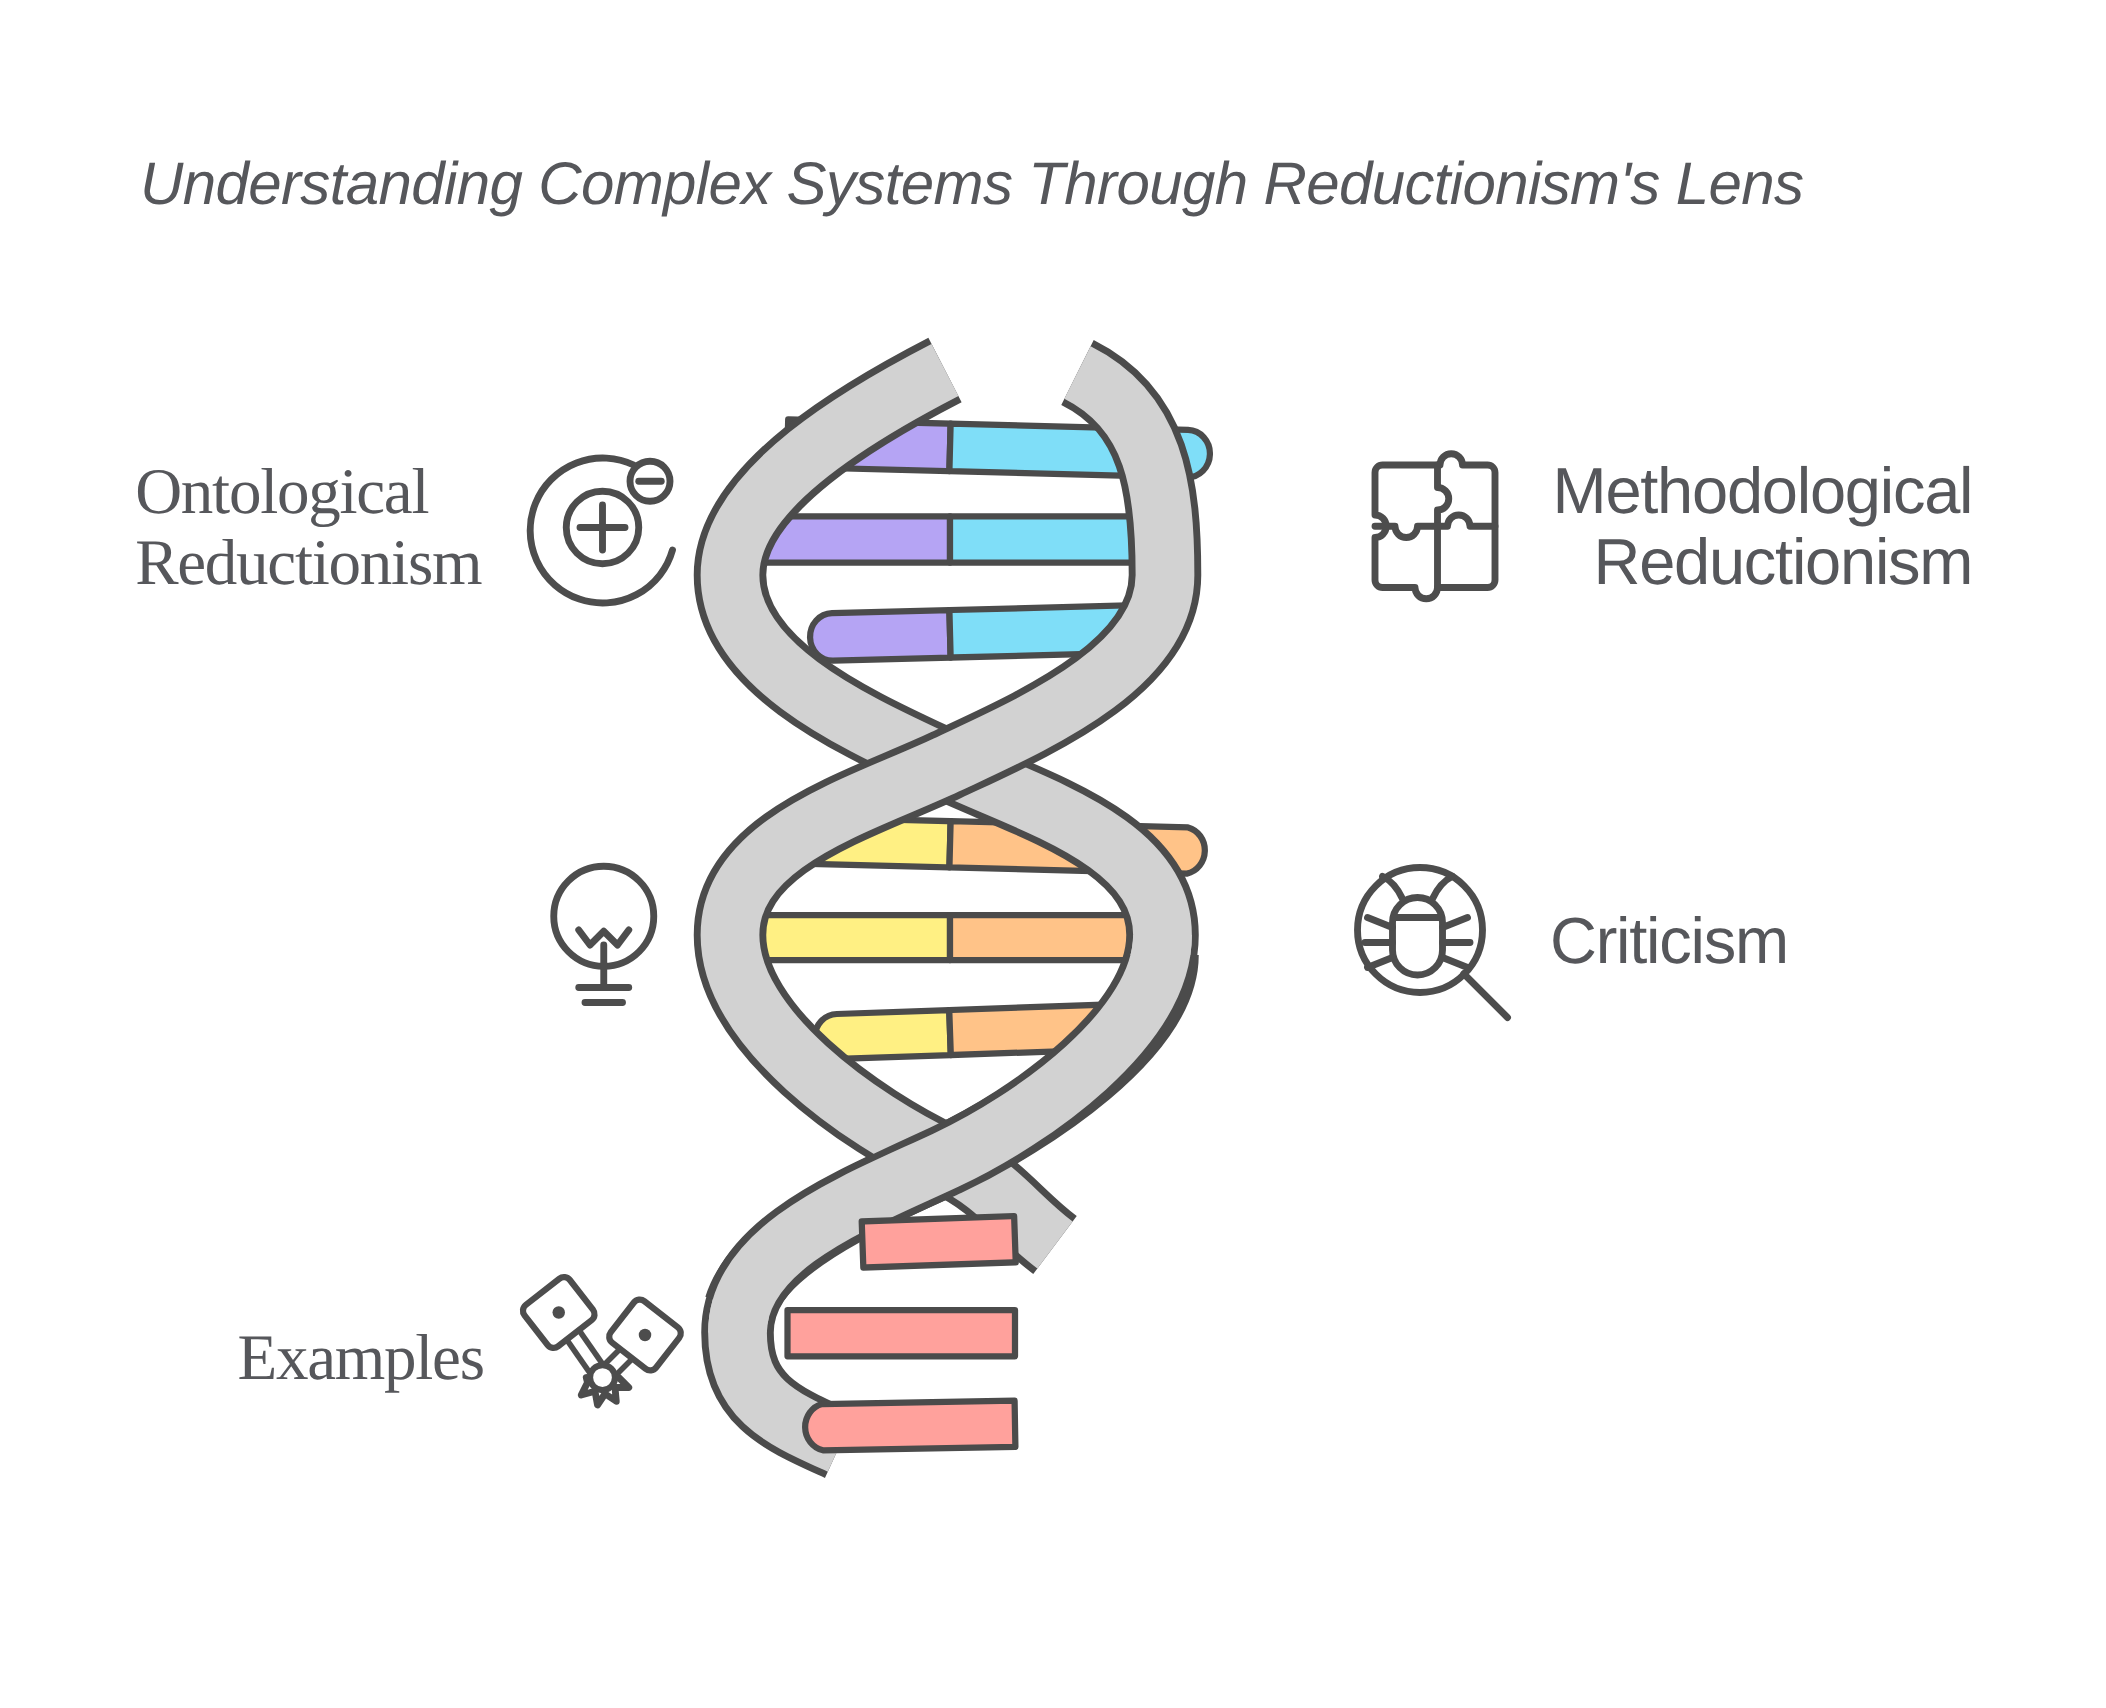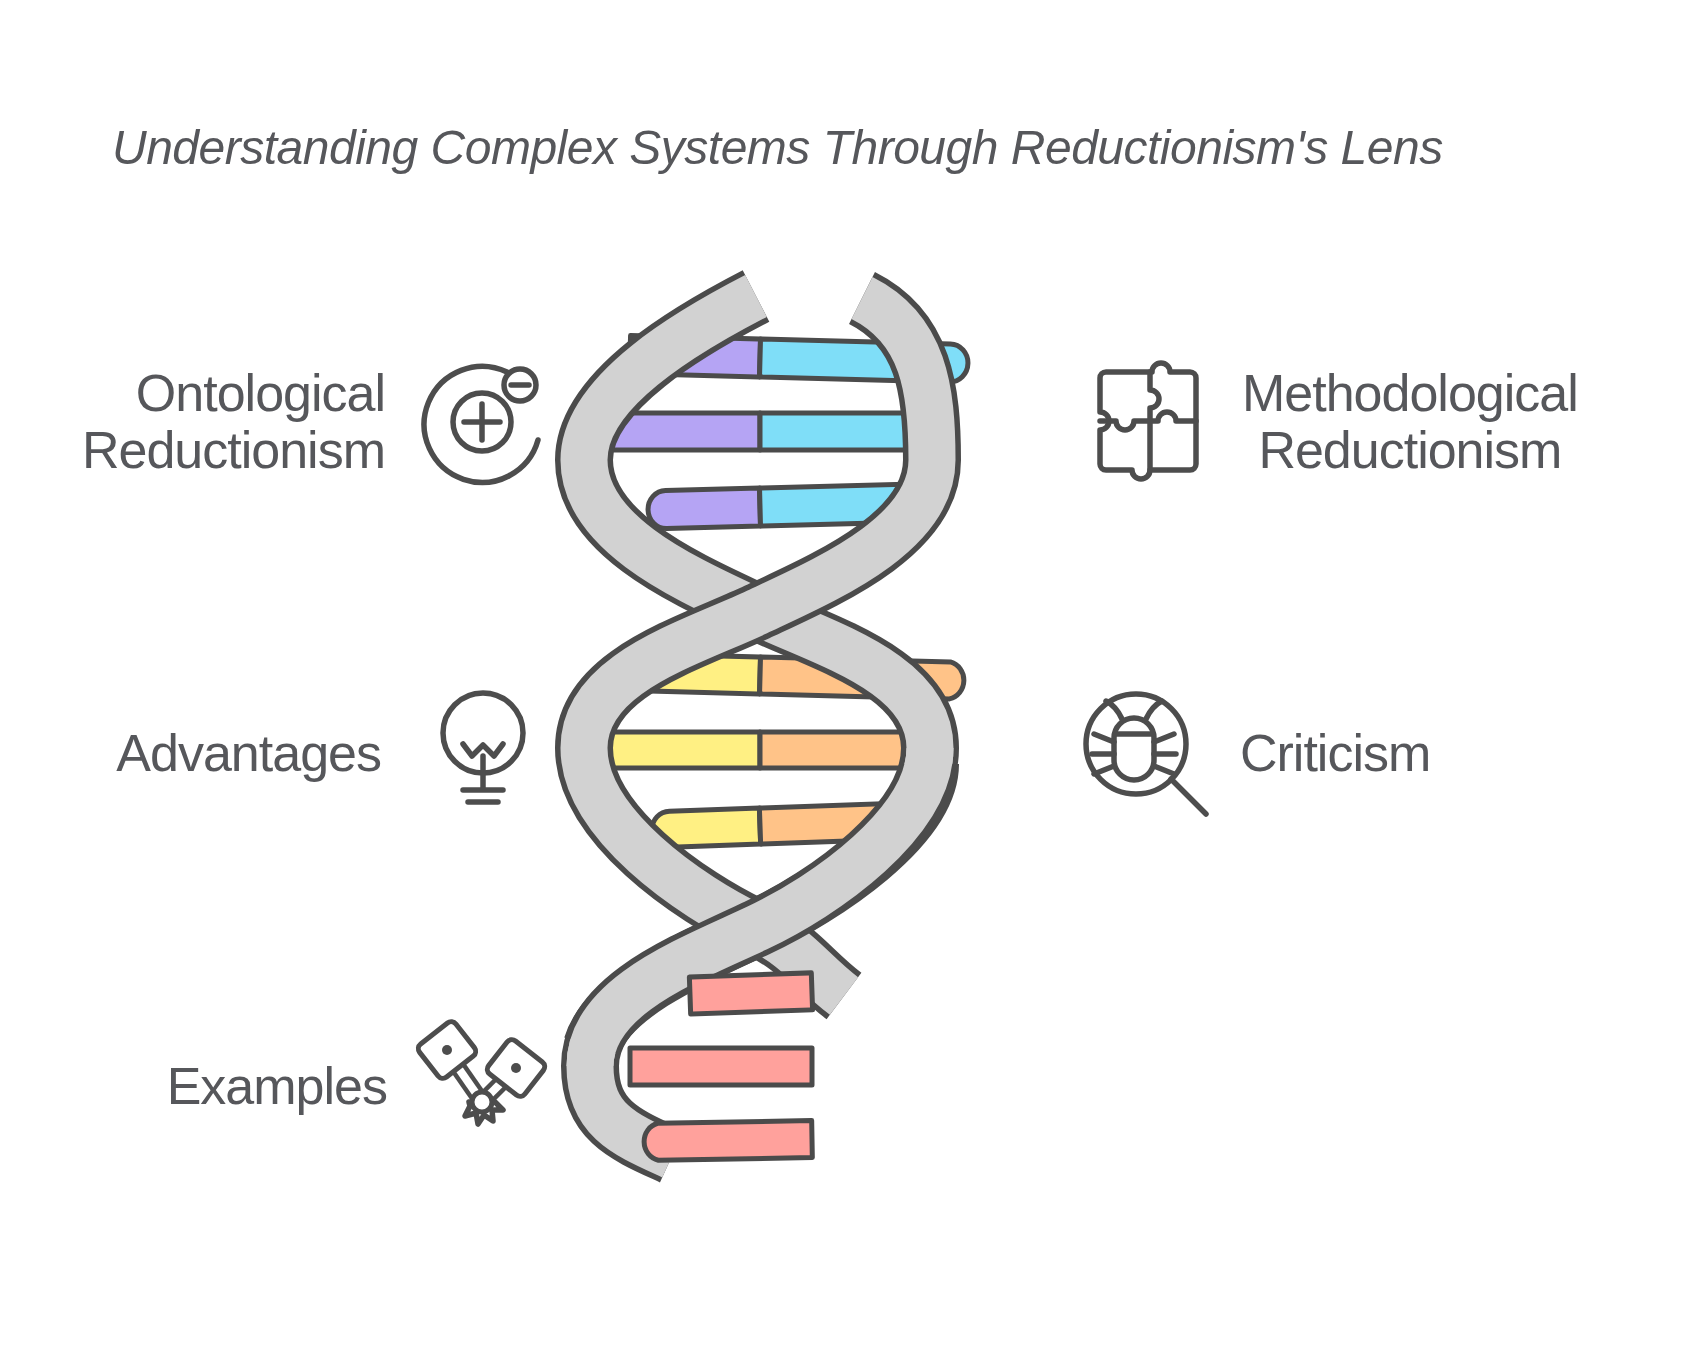--- a/index.html
+++ b/index.html
@@ -2,23 +2,23 @@
 <html style="--c-background: #ffffff; --c-text: #56575b; --c-icon: #4d4d4d; --c-outline: #4b4b4b; --c-strand: #d2d2d2; --c-purple: #b5a4f4; --c-cyan: #7fdef8; --c-yellow: #fff083; --c-orange: #ffc388; --c-pink: #ffa19c;"><head>
 <meta charset="utf-8">
 <style>
   html,body{margin:0;padding:0;background:#fff;}
   .canvas{position:relative;width:1685px;height:1366px;background:var(--c-background,#fff);
           font-family:"Liberation Sans", sans-serif;overflow:hidden;}
   svg{position:absolute;left:0;top:0;}
   .page-title{position:absolute;left:112px;top:120px;font-size:48px;letter-spacing:-0.5px;
               color:var(--c-text);white-space:nowrap;font-style:italic;}
   .label{position:absolute;font-size:52px;letter-spacing:-1px;line-height:57px;color:var(--c-text);}
-  .label.right-align{text-align:right;}
+  .label.right-align{text-align:left;font-family:Liberation Serif, serif;}
   .lbl-ontological{right:1300px;top:365px;}
-  .lbl-methodological{left:1242px;top:365px;text-align:center;}
+  .lbl-methodological{left:1242px;top:365px;text-align:right;}
   .lbl-advantages{right:1304px;top:725px;}
   .lbl-criticism{left:1240px;top:725px;text-align:left;}
   .lbl-examples{right:1298px;top:1058px;}
   
   .strand-under{fill:none;stroke:var(--c-outline);stroke-width:58;}
   .strand-over{fill:none;stroke:var(--c-strand);stroke-width:47;}
   .rung{stroke:var(--c-outline);stroke-width:5;stroke-linejoin:round;}
   .f-purple{fill:var(--c-purple);} .f-cyan{fill:var(--c-cyan);}
   .f-yellow{fill:var(--c-yellow);} .f-orange{fill:var(--c-orange);}
   .f-pink{fill:var(--c-pink);}
@@ -144,23 +144,20 @@
   <div class="label right-align lbl-ontological">
     <div>Ontological</div>
     <div>Reductionism</div>
   </div>
 
   <div class="label lbl-methodological">
     <div>Methodological</div>
     <div>Reductionism</div>
   </div>
 
-  <div class="label right-align lbl-advantages">
-    <div>Advantages</div>
-  </div>
 
   <div class="label lbl-criticism">
     <div>Criticism</div>
   </div>
 
   <div class="label right-align lbl-examples">
     <div>Examples</div>
   </div>
 
 </div>

